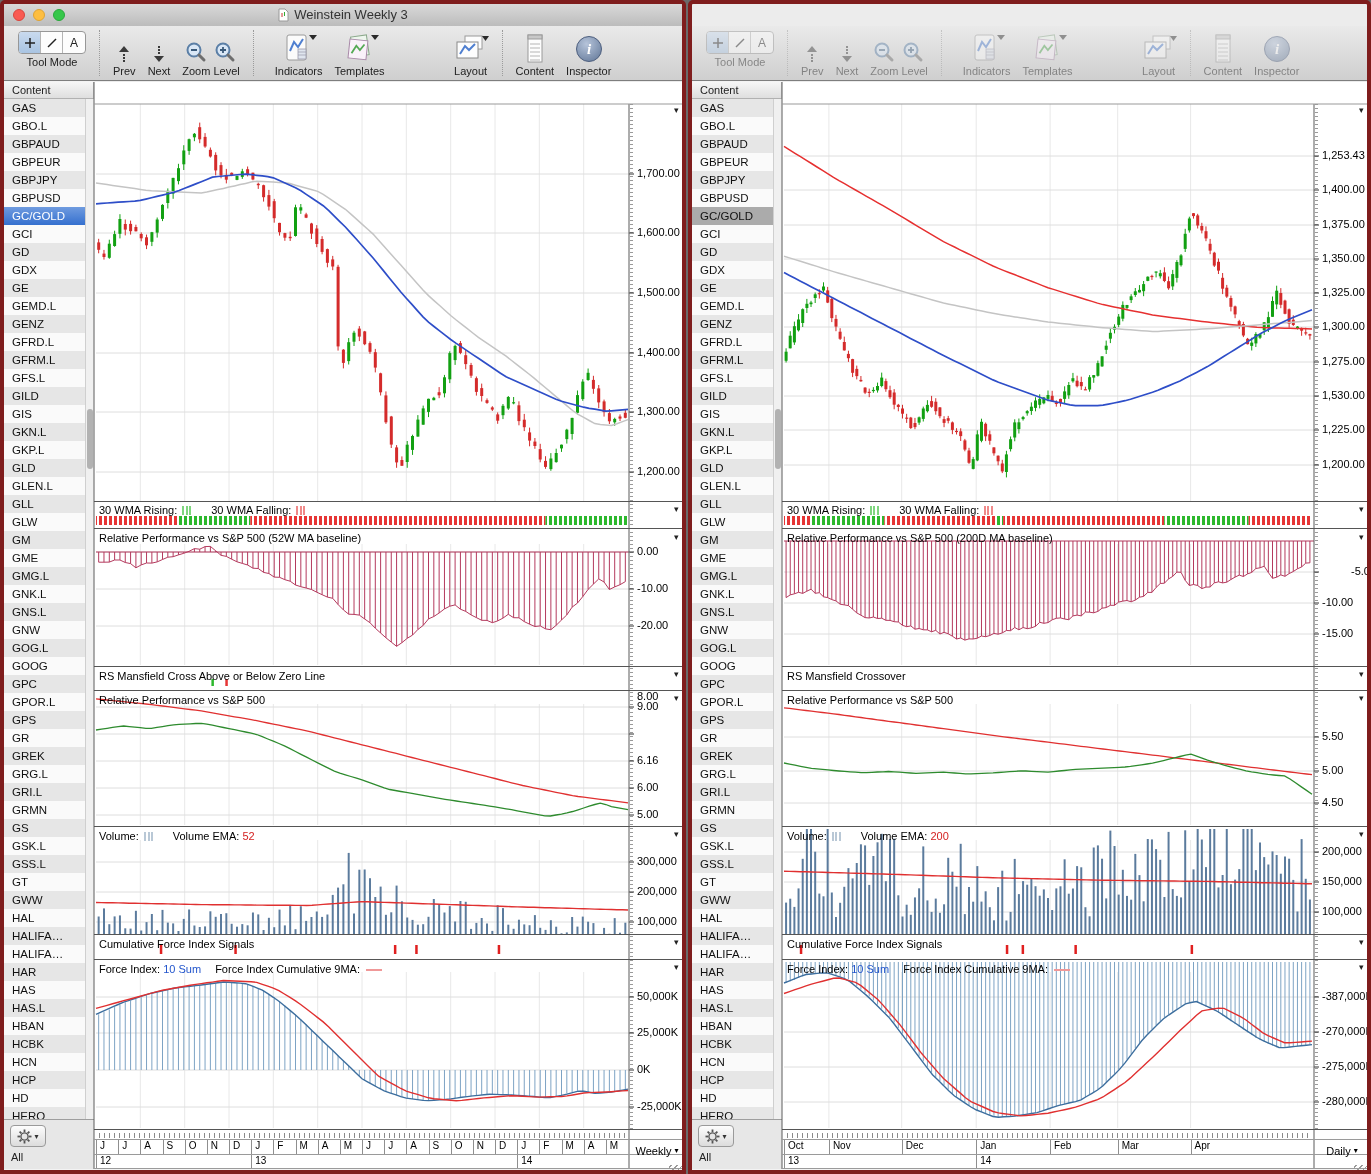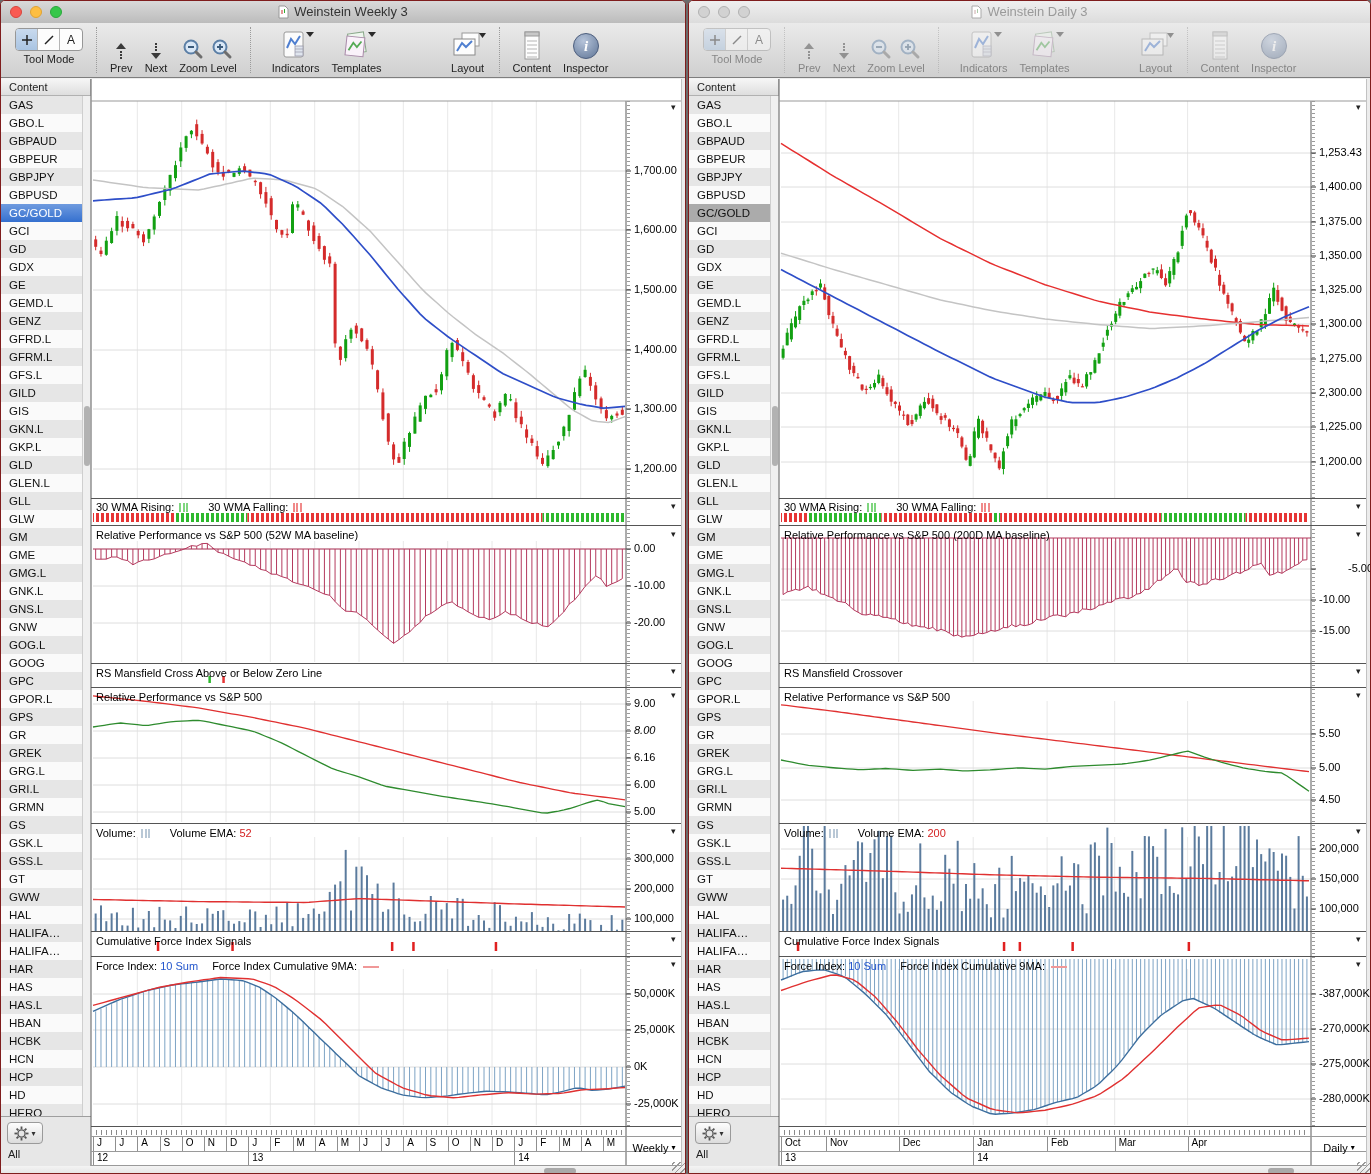--- a/index.html
+++ b/index.html
@@ -1,17 +1,17 @@
 <!DOCTYPE html>
 <html><head>
 <meta charset="utf-8">
 <style>
   html,body{margin:0;padding:0;background:#6b6b6b;font-family:"Liberation Sans",sans-serif;}
   #stage{position:relative;width:1371px;height:1174px;overflow:hidden;}
-  .win{position:absolute;top:0;height:1174px;background:#ececec;border:1px solid #7f1d1d;box-sizing:border-box;border-radius:5px 5px 0 0;overflow:hidden;}
+  .win{position:absolute;top:0;height:1174px;background:#ececec;border:4px solid #7f1d1d;box-sizing:border-box;border-radius:5px 5px 0 0;overflow:hidden;}
   .titlebar{position:absolute;left:0;right:0;top:0;height:22px;background:linear-gradient(#d9d9d9,#bcbcbc);border-bottom:1px solid #8e8e8e;}
   .inactive .titlebar{background:linear-gradient(#efefef,#dcdcdc);}
   .lights{position:absolute;left:9px;top:5px;display:flex;gap:8px;}
   .tl{width:12px;height:12px;border-radius:50%;box-sizing:border-box;}
   .tl.r{background:#f95a52;border:1px solid #d8453d;}
   .tl.y{background:#fdbe41;border:1px solid #dfa334;}
   .tl.g{background:#36c74a;border:1px solid #2aa83c;}
   .inactive .tl{background:#d2d2d2 !important;border:1px solid #b2b2b2 !important;}
   .title{position:absolute;left:0;right:0;top:3px;text-align:center;font-size:13px;color:#333;}
   .inactive .title{color:#9a9a9a;}
@@ -981,21 +981,21 @@
   <div class="axlab" style="left: 633px; top: 163px;">1,700.00</div>
       <div class="axlab" style="left: 633px; top: 222px;">1,600.00</div>
       <div class="axlab" style="left: 633px; top: 282px;">1,500.00</div>
       <div class="axlab" style="left: 633px; top: 342px;">1,400.00</div>
       <div class="axlab" style="left: 633px; top: 401px;">1,300.00</div>
       <div class="axlab" style="left: 633px; top: 461px;">1,200.00</div>
       <div class="axlab" style="left: 633px; top: 541px;">0.00</div>
       <div class="axlab" style="left: 633px; top: 578px;">-10.00</div>
       <div class="axlab" style="left: 633px; top: 615px;">-20.00</div>
       <div class="axlab" style="left: 633px; top: 696px;">9.00</div>
-      <div class="axlab" style="left: 633px; top: 723px; font-style: italic;">8.00</div>
+      <div class="axlab" style="left: 633px; top: 686px;">8.00</div>
       <div class="axlab" style="left: 633px; top: 750px;">6.16</div>
       <div class="axlab" style="left: 633px; top: 777px;">6.00</div>
       <div class="axlab" style="left: 633px; top: 804px;">5.00</div>
       <div class="axlab" style="left: 633px; top: 851px;">300,000</div>
       <div class="axlab" style="left: 633px; top: 881px;">200,000</div>
       <div class="axlab" style="left: 633px; top: 911px;">100,000</div>
       <div class="axlab" style="left: 633px; top: 986px;">50,000K</div>
       <div class="axlab" style="left: 633px; top: 1022px;">25,000K</div>
       <div class="axlab" style="left: 633px; top: 1059px;">0K</div>
       <div class="axlab" style="left: 633px; top: 1096px;">-25,000K</div>
@@ -1030,32 +1030,20 @@
       <div class="mcell" style="left: 535.3px; width: 22.2px;">F</div>
       <div class="mcell" style="left: 557.5px; width: 22.2px;">M</div>
       <div class="mcell" style="left: 579.7px; width: 22.1px;">A</div>
       <div class="mcell" style="left: 601.8px; width: 22.2px;">M</div>
       <div class="ycell" style="left: 92px; width: 40px;">12</div>
       <div class="ycell" style="left: 247.2px; width: 40px;">13</div>
       <div class="ycell" style="left: 513.2px; width: 40px;">14</div>
     </div>
 
   <div class="win inactive" id="win1" style="left:688px;width:683px">
-    <div class="titlebar">
-      <div class="lights">
-        <span class="tl r"></span>
-        <span class="tl y"></span>
-        <span class="tl g"></span>
-      </div>
-      <div class="title"><svg width="11" height="14">
-            <path d="M1 1 h6 l3 3 v9 h-9 z" fill="#fff" stroke="#aaa"></path>
-            <line x1="4" y1="5" x2="4" y2="9" stroke="#caa"></line>
-            <line x1="6.5" y1="4" x2="6.5" y2="8" stroke="#aca"></line>
-          </svg><span>Weinstein Daily 3</span></div>
-    </div>
     <div class="toolbar">
       <div class="tgroup">
         <div class="seg">
           <button class="segbtn sel">
               <svg width="12" height="12">
                 <line x1="6" y1="1" x2="6" y2="11" stroke="#222" stroke-width="1.5"></line>
                 <line x1="1" y1="6" x2="11" y2="6" stroke="#222" stroke-width="1.5"></line>
               </svg>
             </button>
           <button class="segbtn">
@@ -2059,21 +2047,21 @@
     <div class="bstrip"></div>
     <div class="hthumb" style="left:579px;width:26px"></div>
     <div class="grip"></div>
   <div class="axlab" style="left: 630px; top: 145px;">1,253.43</div>
       <div class="axlab" style="left: 630px; top: 179px;">1,400.00</div>
       <div class="axlab" style="left: 630px; top: 214px;">1,375.00</div>
       <div class="axlab" style="left: 630px; top: 248px;">1,350.00</div>
       <div class="axlab" style="left: 630px; top: 282px;">1,325.00</div>
       <div class="axlab" style="left: 630px; top: 316px;">1,300.00</div>
       <div class="axlab" style="left: 630px; top: 351px;">1,275.00</div>
-      <div class="axlab" style="left: 630px; top: 385px;">2,300.00</div>
+      <div class="axlab" style="left: 630px; top: 385px;">1,530.00</div>
       <div class="axlab" style="left: 630px; top: 419px;">1,225.00</div>
       <div class="axlab" style="left: 630px; top: 454px;">1,200.00</div>
       <div class="axlab" style="left: 630px; top: 561px; margin-left: 29px;">-5.00</div>
       <div class="axlab" style="left: 630px; top: 592px;">-10.00</div>
       <div class="axlab" style="left: 630px; top: 623px;">-15.00</div>
       <div class="axlab" style="left: 630px; top: 726px;">5.50</div>
       <div class="axlab" style="left: 630px; top: 760px;">5.00</div>
       <div class="axlab" style="left: 630px; top: 792px;">4.50</div>
       <div class="axlab" style="left: 630px; top: 841px;">200,000</div>
       <div class="axlab" style="left: 630px; top: 871px;">150,000</div>

